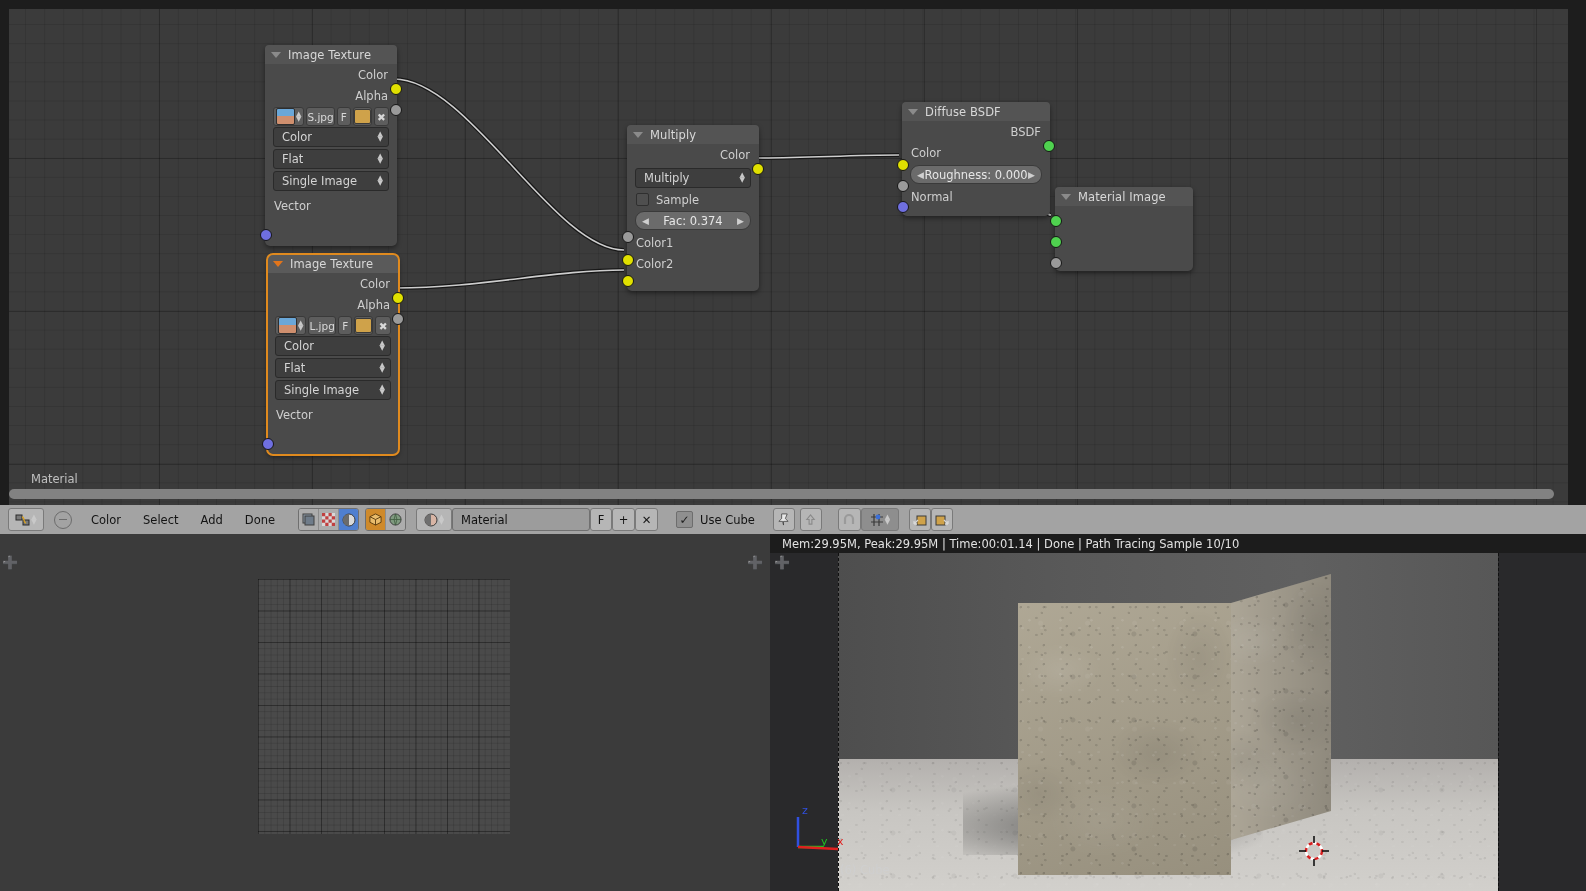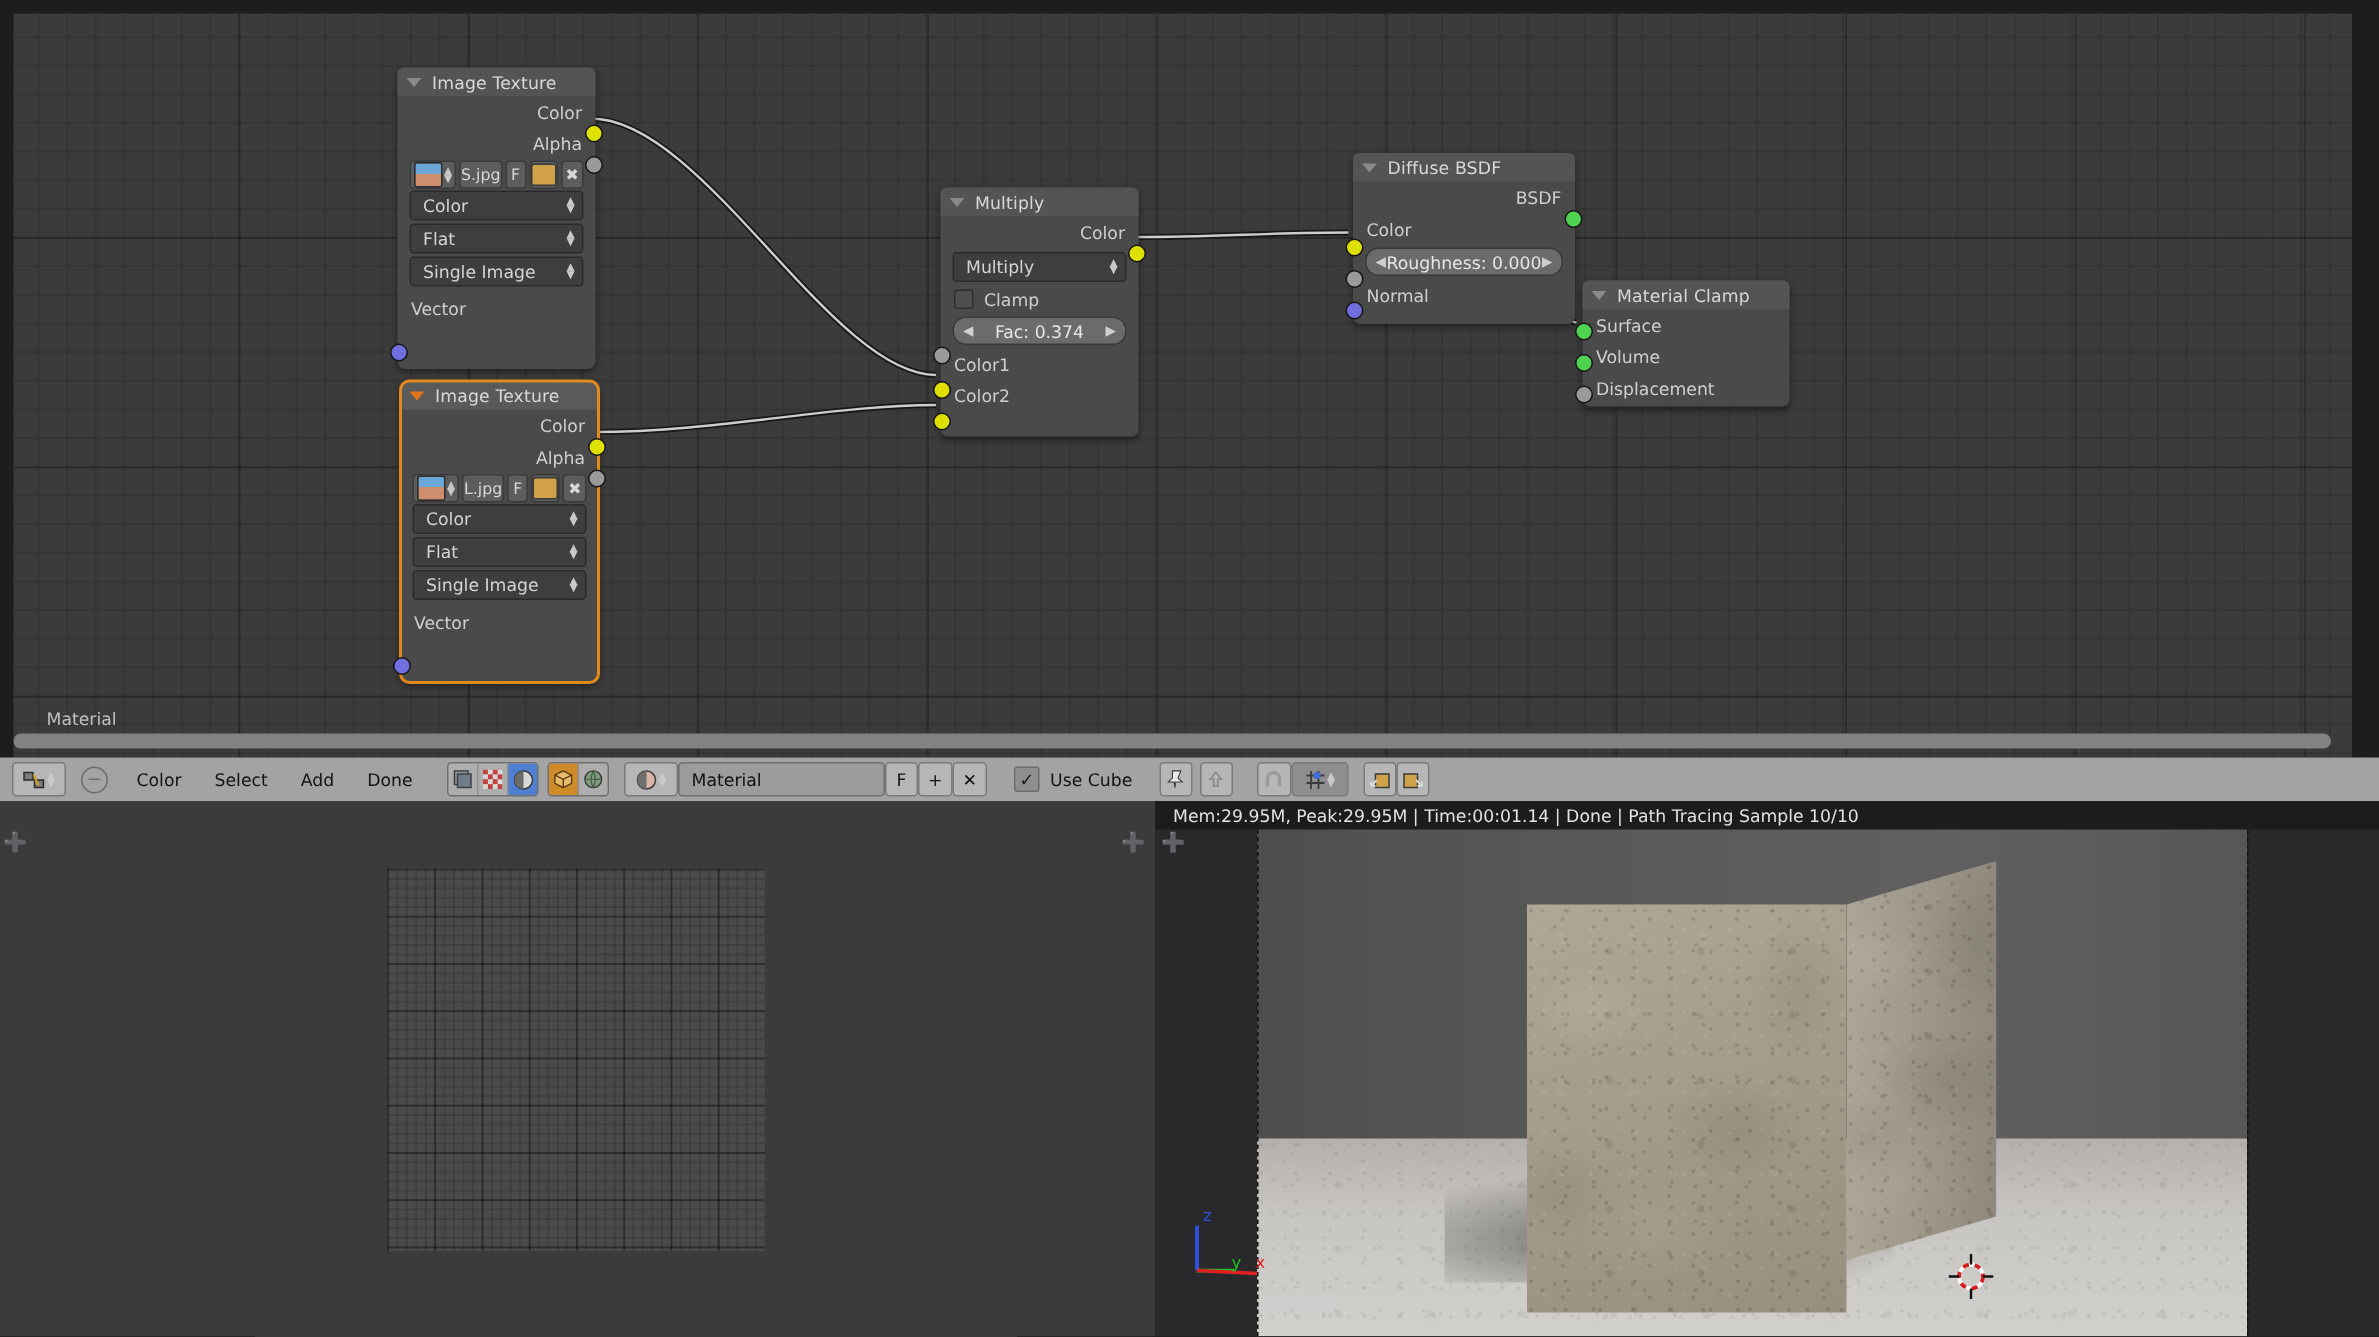--- a/index.html
+++ b/index.html
@@ -295,21 +295,21 @@
         </div>
         <div class="enumrow" style="margin-top:3px;">
           <span>Multiply</span>
           <span class="arrows">
               <span>▲</span>
               <span>▼</span>
             </span>
         </div>
         <div class="row" style="height:19px;">
           <span class="chk"></span>
-          <span>Clamp</span>
+          <span>Sample</span>
         </div>
         <div class="slider">
           <span class="la">◀</span>
           <span>Fac: 0.374</span>
           <span class="ra">▶</span>
         </div>
         <div class="row">
           <span>Color1</span>
         </div>
         <div class="row">
@@ -345,32 +345,21 @@
       </div>
       <span class="sock green" style="right:-5px;top:38px;"></span>
       <span class="sock yellow" style="left:-5px;top:57px;"></span>
       <span class="sock grey" style="left:-5px;top:78px;"></span>
       <span class="sock blue" style="left:-5px;top:99px;"></span>
     </div>
 
     <div class="node" style="left:1046px;top:178px;width:138px;height:84px;">
       <div class="node-head">
         <span class="tri"></span>
-        <span class="node-title">Material Clamp</span>
-      </div>
-      <div class="node-body">
-        <div class="row">
-          <span>Surface</span>
-        </div>
-        <div class="row">
-          <span>Volume</span>
-        </div>
-        <div class="row">
-          <span>Displacement</span>
-        </div>
+        <span class="node-title">Material Image</span>
       </div>
       <span class="sock green" style="left:-5px;top:28px;"></span>
       <span class="sock green" style="left:-5px;top:49px;"></span>
       <span class="sock grey" style="left:-5px;top:70px;"></span>
     </div>
 
     <div class="editor-label">Material</div>
   </div>
 
   <div class="hscroll"></div>

